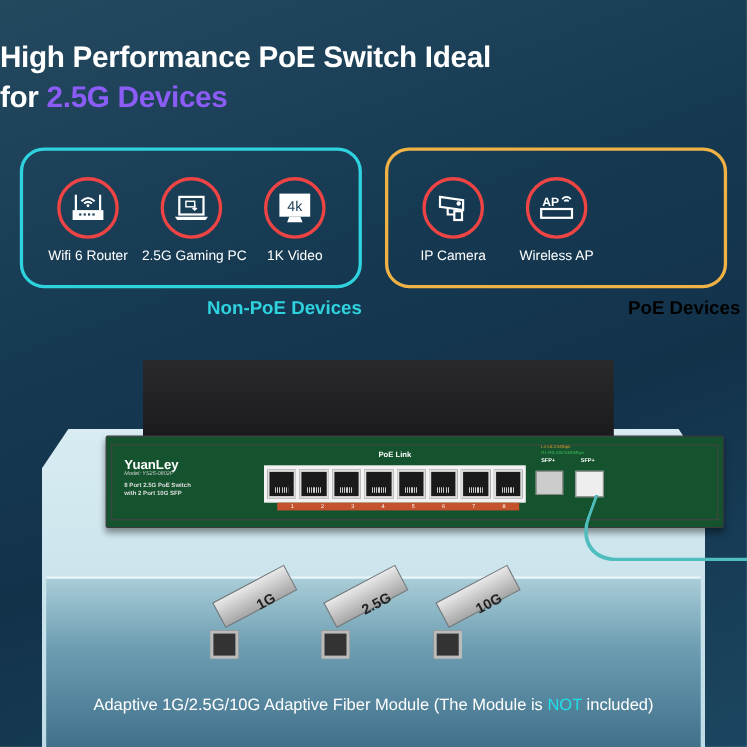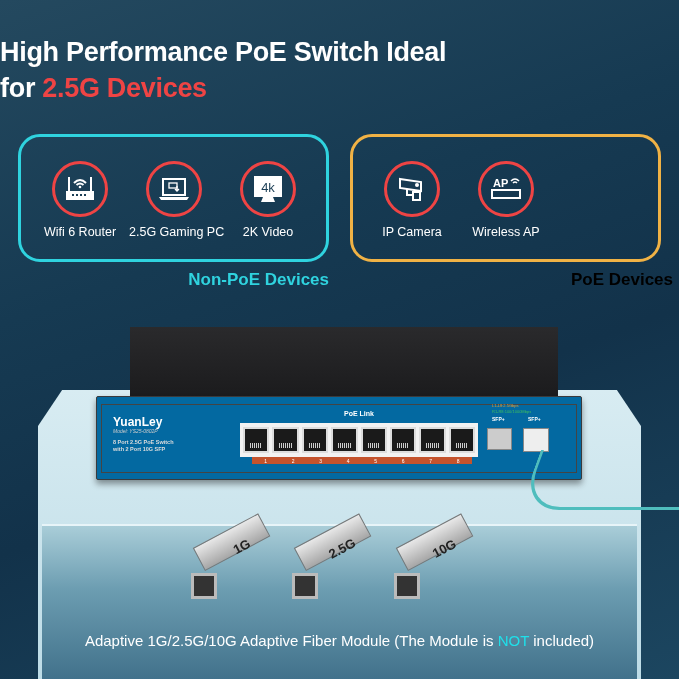--- a/index.html
+++ b/index.html
@@ -1,34 +1,34 @@
 <!DOCTYPE html>
 <html><head>
 <meta charset="utf-8">
 <style>
 *{box-sizing:border-box;margin:0;padding:0}
 html,body{width:679px;height:679px;overflow:hidden}
 body{font-family:"Liberation Sans","DejaVu Sans",sans-serif;background:linear-gradient(160deg,#24495f 0%,#163a52 35%,#12324a 60%,#1c4660 100%);position:relative;color:#fff}
 .title{position:absolute;left:0;right:0;top:34px;text-align:left;font-weight:700;font-size:27px;line-height:36px;letter-spacing:-0.3px}
-.title .hl{color:#ef4444}
+.title .hl{color:#8b5cf6}
 .group{position:absolute;top:134px;width:311px;height:128px;border-radius:22px;border:3px solid}
 .g-left{left:18px;border-color:#2fd3df}
 .g-right{left:350px;border-color:#f0b245}
 .dev{position:absolute;top:24px;width:90px;text-align:center}
 .circle{width:56px;height:56px;border-radius:50%;border:3px solid #ef4444;margin:0 auto;display:flex;align-items:center;justify-content:center}
 .dev-label{font-size:12.5px;margin-top:8px;white-space:nowrap}
 .group-label{position:absolute;top:270px;font-weight:700;font-size:17px;text-align:right;width:311px}
 .gl-left{left:18px;color:#2fd3df}
 .gl-right{left:362px;color:#000000}
 
 .ped{position:absolute;left:38px;top:390px;width:603px;height:300px;background:linear-gradient(180deg,#d8ecf2 0%,#bcdbe6 100%);border-radius:18px 18px 0 0;clip-path:polygon(4% 0,96% 0,100% 12%,100% 100%,0 100%,0 12%)}
 .ped-front{position:absolute;left:42px;top:524px;width:595px;height:160px;background:linear-gradient(180deg,#a9cdd8 0%,#6c9db1 40%,#3f6f89 100%);border-top:2px solid #e7f4f8}
 
 .sw-top{position:absolute;left:130px;top:327px;width:428px;height:70px;background:linear-gradient(180deg,#2a2a2c,#1b1b1d);clip-path:polygon(0 0,100% 0,104% 100%,-4% 100%)}
-.sw-front{position:absolute;left:96px;top:396px;width:486px;height:84px;background:#0369a1;border:1px solid #3a3a3c;border-radius:2px;box-shadow:0 4px 6px rgba(0,0,0,.4)}
+.sw-front{position:absolute;left:96px;top:396px;width:562px;height:84px;background:#14532d;border:1px solid #3a3a3c;border-radius:2px;box-shadow:0 4px 6px rgba(0,0,0,.4)}
 .sw-inner{position:absolute;left:4px;top:7px;right:4px;bottom:6px;border:1px solid #444}
 .brand{position:absolute;left:16px;top:18px;font-weight:700;font-size:12px;color:#fff}
 .model{position:absolute;left:16px;top:31px;font-size:5px;color:#ccc;font-style:italic}
 .desc{position:absolute;left:16px;top:42px;font-size:5.5px;color:#ddd;font-weight:700;line-height:7px}
 .poe-link{position:absolute;left:240px;top:410px;width:238px;text-align:center;font-size:7px;font-weight:700;color:#fff}
 .ports{position:absolute;left:240px;top:423px;width:238px;height:34px;background:#f2f2f2;display:flex;gap:3px;padding:4px 3px}
 .port{flex:1;background:#1a1a1a;border:2px solid #ddd;position:relative}
 .port::after{content:"";position:absolute;left:5px;right:5px;bottom:3px;height:5px;background:repeating-linear-gradient(90deg,#ccc 0 1px,transparent 1px 2px)}
 .port-nums{position:absolute;left:252px;top:457px;width:220px;height:7px;background:#c4532d;display:flex;justify-content:space-around;font-size:5px;color:#fff;align-items:center}
 .sfp1{position:absolute;left:487px;top:428px;width:25px;height:22px;background:#ccc;border:1px solid #888}
@@ -84,21 +84,21 @@
     <div class="dev-label">2.5G Gaming PC</div>
   </div>
   <div class="dev" style="left:202px">
     <div class="circle">
       <svg width="32" height="30" viewBox="0 0 32 30">
           <rect x="2" y="2" width="28" height="21" fill="#fff"></rect>
           <path d="M11 23 L9 28 H23 L21 23 Z" fill="#fff"></path>
           <text x="16" y="18" font-size="13" font-family="Liberation Sans, sans-serif" fill="#1b3e55" text-anchor="middle">4k</text>
         </svg>
     </div>
-    <div class="dev-label">2K Video</div>
+    <div class="dev-label">1K Video</div>
   </div>
 </div>
 <div class="group-label gl-left">Non-PoE Devices</div>
 
 <div class="group g-right">
   <div class="dev" style="left:14px">
     <div class="circle">
       <svg width="34" height="32" viewBox="0 0 34 32">
           <path d="M5 6 L26 9 L26 18 L5 15 Z" stroke="#fff" stroke-width="2" fill="none"></path>
           <circle cx="22" cy="12" r="2" fill="#fff"></circle>

